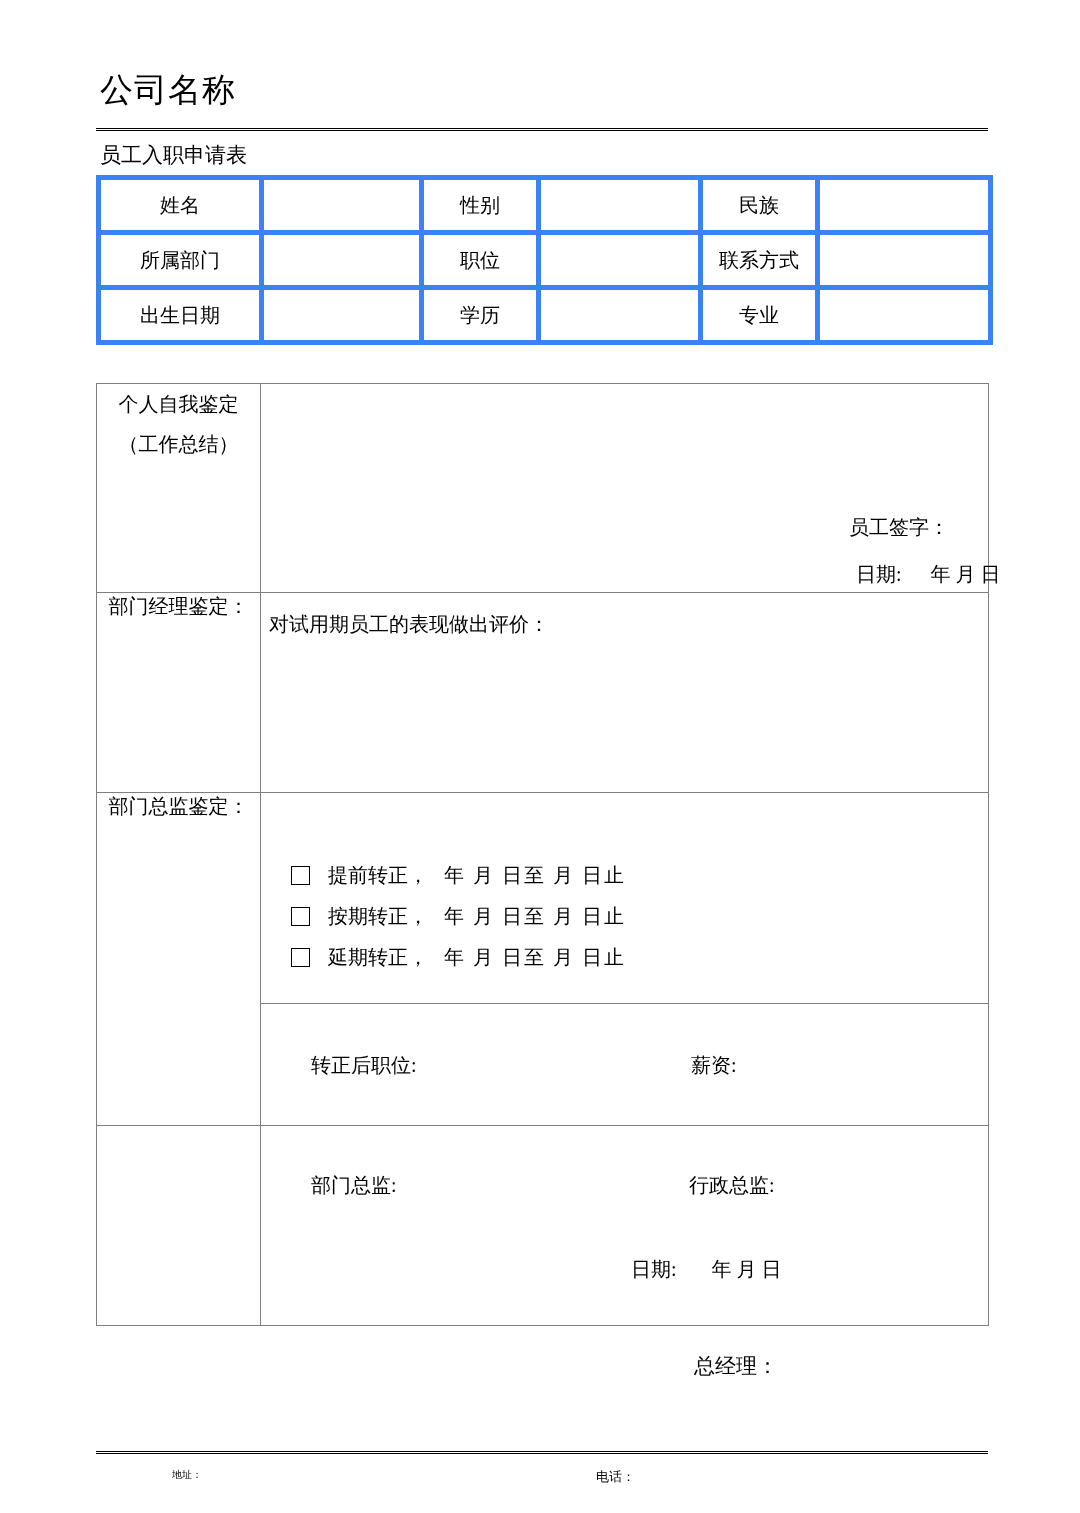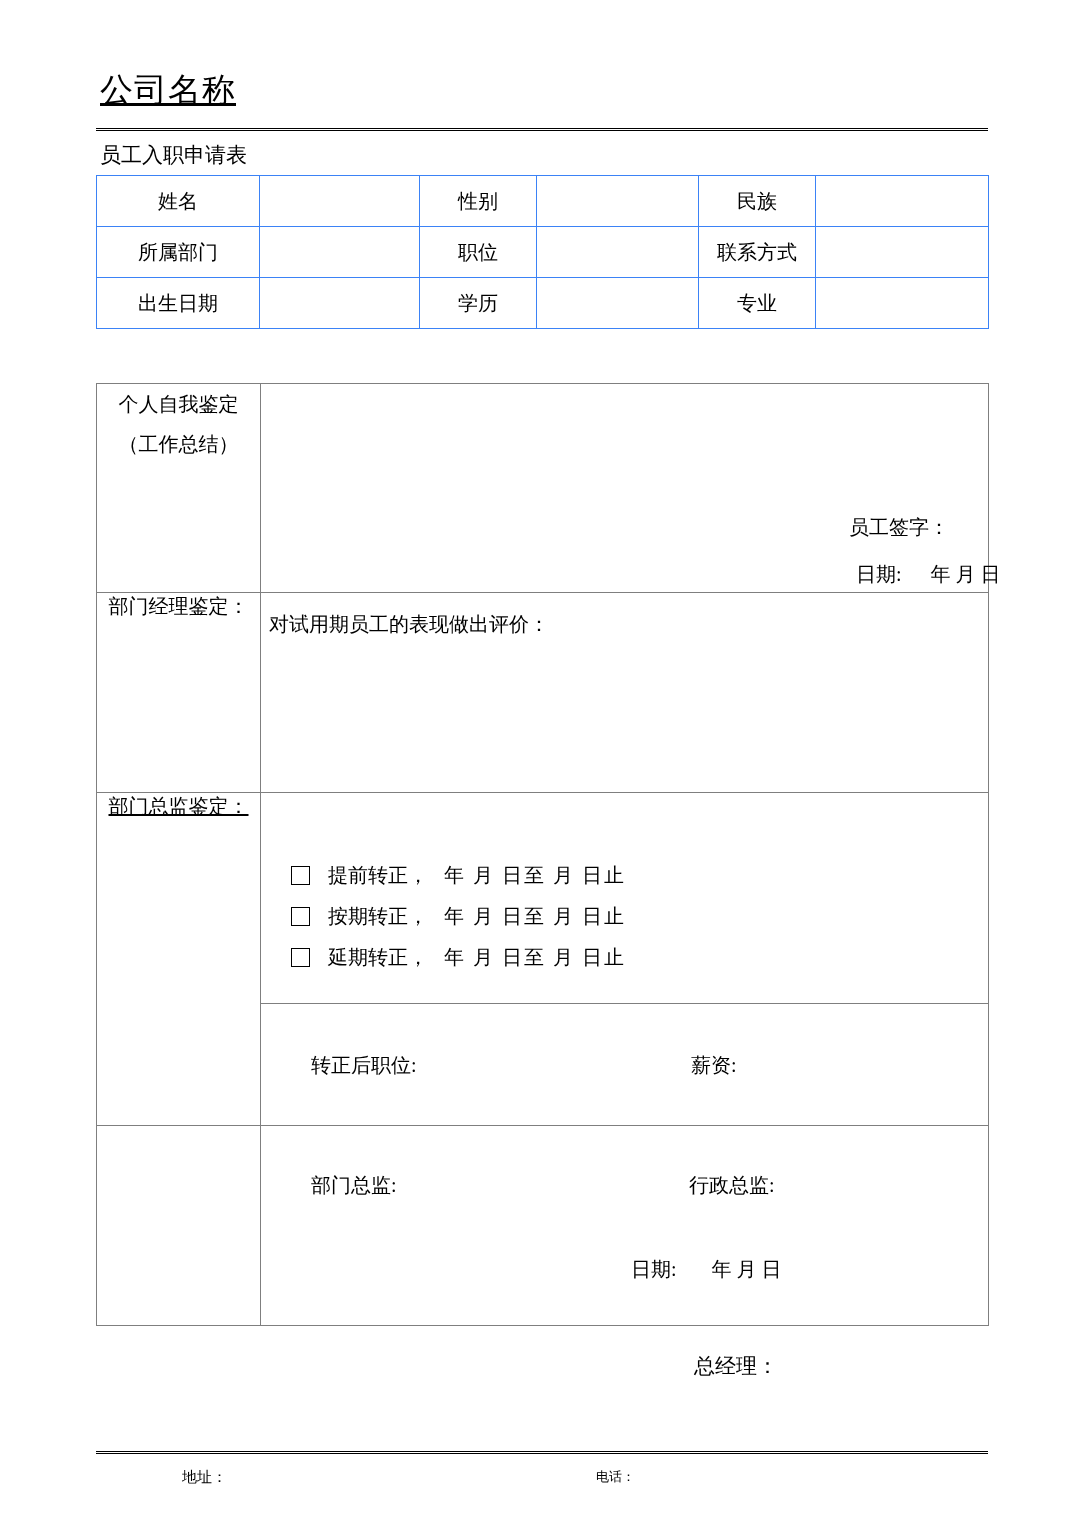--- a/index.html
+++ b/index.html
@@ -25,21 +25,20 @@
   
   .company-title {
     position: absolute;
     left: 100px;
     top: 68px;
     font-size: 33px;
     line-height: 44px;
     letter-spacing: 1px;
     font-weight: normal;
     font-family: "Liberation Sans", "DejaVu Sans", sans-serif;
-    text-decoration: underline;
   }
   .header-rule {
     position: absolute;
     left: 96px;
     top: 128px;
     width: 892px;
     height: 0;
     border-top: 3px double #000;
   }
   .form-subtitle {
@@ -54,21 +53,21 @@
   
   .info-table {
     position: absolute;
     left: 96px;
     top: 175px;
     width: 892px;
     border-collapse: collapse;
     table-layout: fixed;
   }
   .info-table td {
-    border: 1px solid #3b82f6;
+    border: 5px solid #3b82f6;
     height: 50px;
     font-size: 20px;
     text-align: center;
     vertical-align: middle;
     padding: 0;
   }
   .info-table td.lbl { background: #fff; }
   .col-lbl  { width: 163px; }
   .col-val1 { width: 160px; }
   .col-lbl2 { width: 117px; }
@@ -89,21 +88,21 @@
     border: 1px solid #7f7f7f;
     padding: 0;
     vertical-align: top;
     font-size: 20px;
   }
   .mt-lbl { width: 164px; text-align: center; vertical-align: middle; }
   .mt-body { width: 728px; position: relative; }
 
   .r1 { height: 209px; }
   .r2 { height: 200px; }
-  .r3a { height: 211px; text-decoration: underline; }
+  .r3a { height: 211px; }
   .r3b { height: 122px; }
   .r4 { height: 200px; }
 
   .lbl-two-line {
     line-height: 40px;
   }
 
   
   .pad-box { position: relative; width: 100%; height: 100%; }
   .abs { position: absolute; white-space: nowrap; font-size: 20px; }
@@ -146,22 +145,21 @@
     left: 96px;
     top: 1451px;
     width: 892px;
     height: 0;
     border-top: 3px double #000;
   }
   .footer-addr {
     position: absolute;
     left: 172px;
     top: 1468px;
-    font-size: 15px;
-    margin-left: 10px;
+    font-size: 10px;
   }
   .footer-tel {
     position: absolute;
     left: 596px;
     top: 1468px;
     font-size: 13px;
   }
 </style>
 </head>
 <body>

